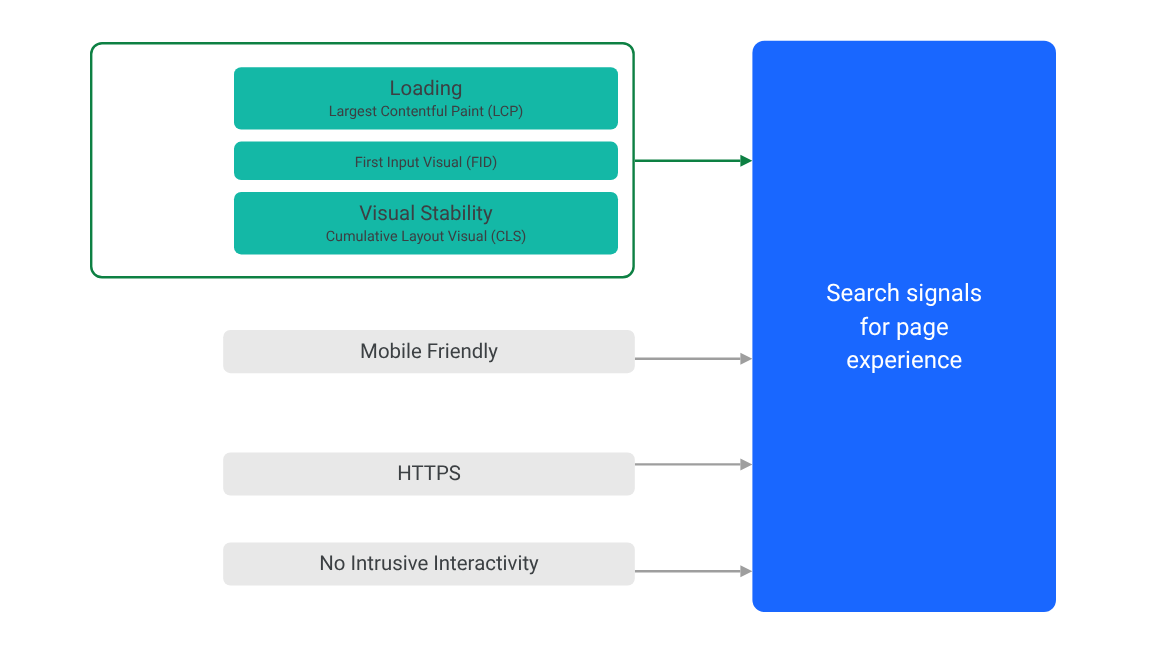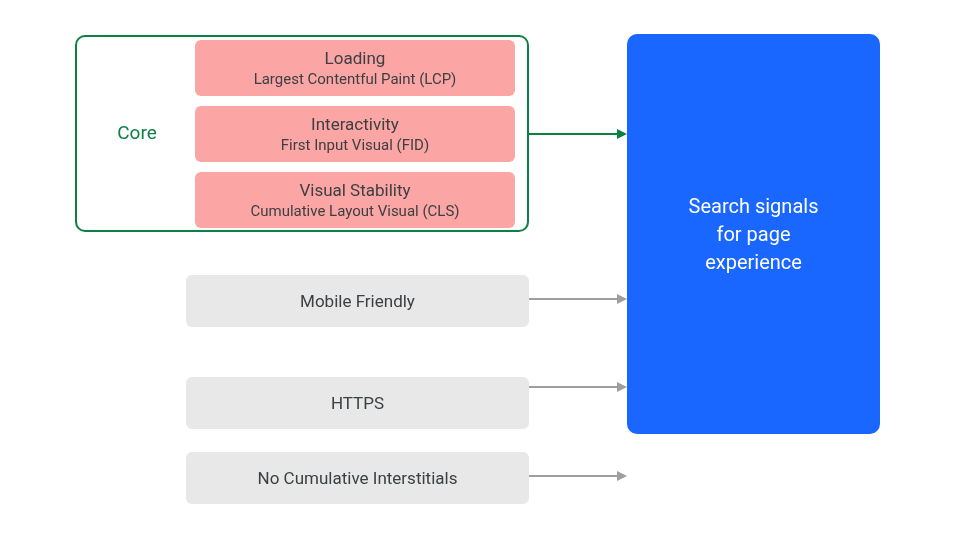--- a/index.html
+++ b/index.html
@@ -31,99 +31,97 @@
     }
     .cwv-label span { display: block; }
     .cwv-boxes {
       flex: 1;
       display: flex;
       flex-direction: column;
       gap: 10px;
       margin-left: 8px;
     }
     .cwv-item {
-      background: #fca5a5;
+      background: #14b8a6;
       border-radius: 6px;
       text-align: center;
       padding: 8px 0;
     }
     .cwv-item .title {
       font-size: 17px;
       color: #3c4043;
     }
     .cwv-item .sub {
-      font-size: 15px;
+      font-size: 12px;
       color: #3c4043;
       margin-top: 2px;
     }
     .gray-box {
       position: absolute;
       left: 186px;
       width: 343px;
-      height: 52px;
+      height: 36px;
       background: #e8e8e8;
       border-radius: 6px;
       display: flex;
       align-items: center;
       justify-content: center;
       font-size: 17px;
       color: #3c4043;
     }
     .blue-panel {
       position: absolute;
       left: 627px;
       top: 34px;
       width: 253px;
-      height: 400px;
+      height: 476px;
       background: #1967ff;
       border-radius: 10px;
       display: flex;
       align-items: center;
       justify-content: center;
       text-align: center;
     }
     .blue-panel .text {
       color: #fff;
       font-size: 20px;
       line-height: 1.4;
     }
     .blue-panel .text span { display: block; }
     svg.arrow { position: absolute; }
   </style>
 </head>
 <body>
 
 <div class="cwv-container">
   <div class="cwv-label">
-    <span>Core</span>
   </div>
   <div class="cwv-boxes">
     <div class="cwv-item">
       <div class="title">Loading</div>
       <div class="sub">Largest Contentful Paint (LCP)</div>
     </div>
     <div class="cwv-item">
-      <div class="title">Interactivity</div>
       <div class="sub">First Input Visual (FID)</div>
     </div>
     <div class="cwv-item">
       <div class="title">Visual Stability</div>
       <div class="sub">Cumulative Layout Visual (CLS)</div>
     </div>
   </div>
 </div>
 
 <div class="gray-box" style="top:275px;">
   <span>Mobile Friendly</span>
 </div>
 <div class="gray-box" style="top:363px;margin-top:14px;">
   <span>HTTPS</span>
 </div>
 <div class="gray-box" style="top:452px;">
-  <span>No Cumulative Interstitials</span>
+  <span>No Intrusive Interactivity</span>
 </div>
 
 <div class="blue-panel">
   <div class="text">
     <span>Search signals</span>
     <span>for page</span>
     <span>experience</span>
   </div>
 </div>
 

